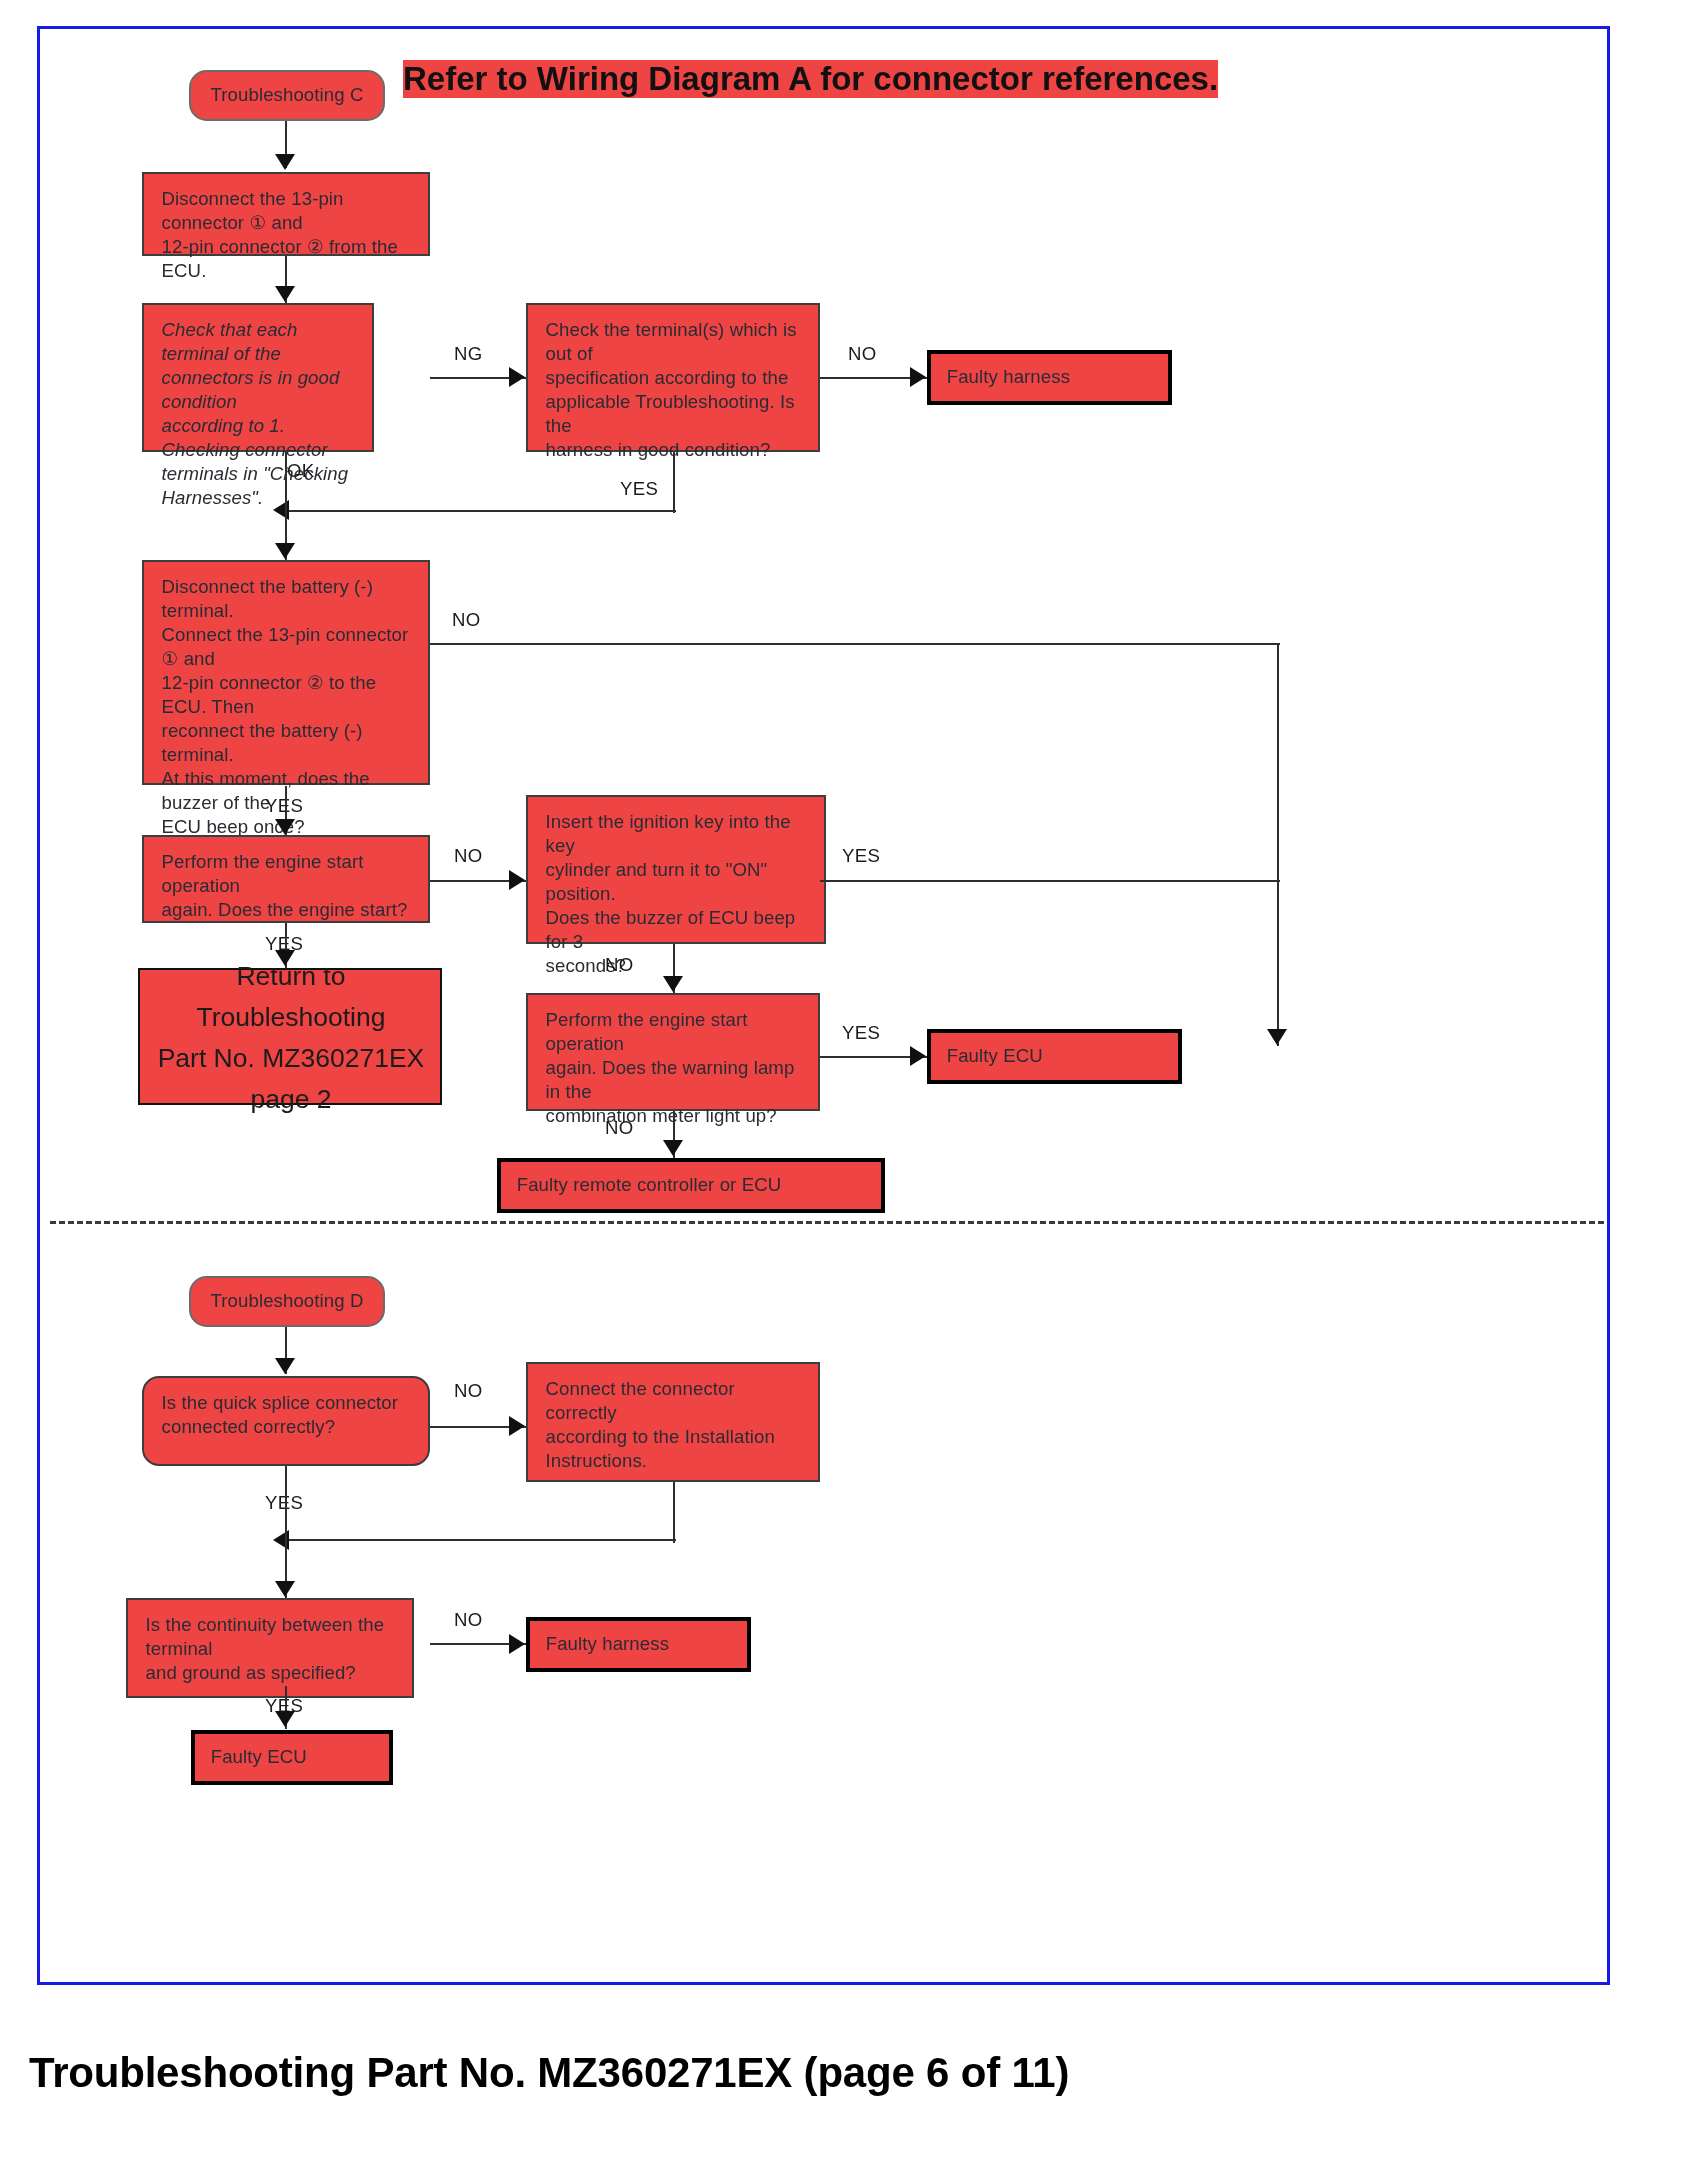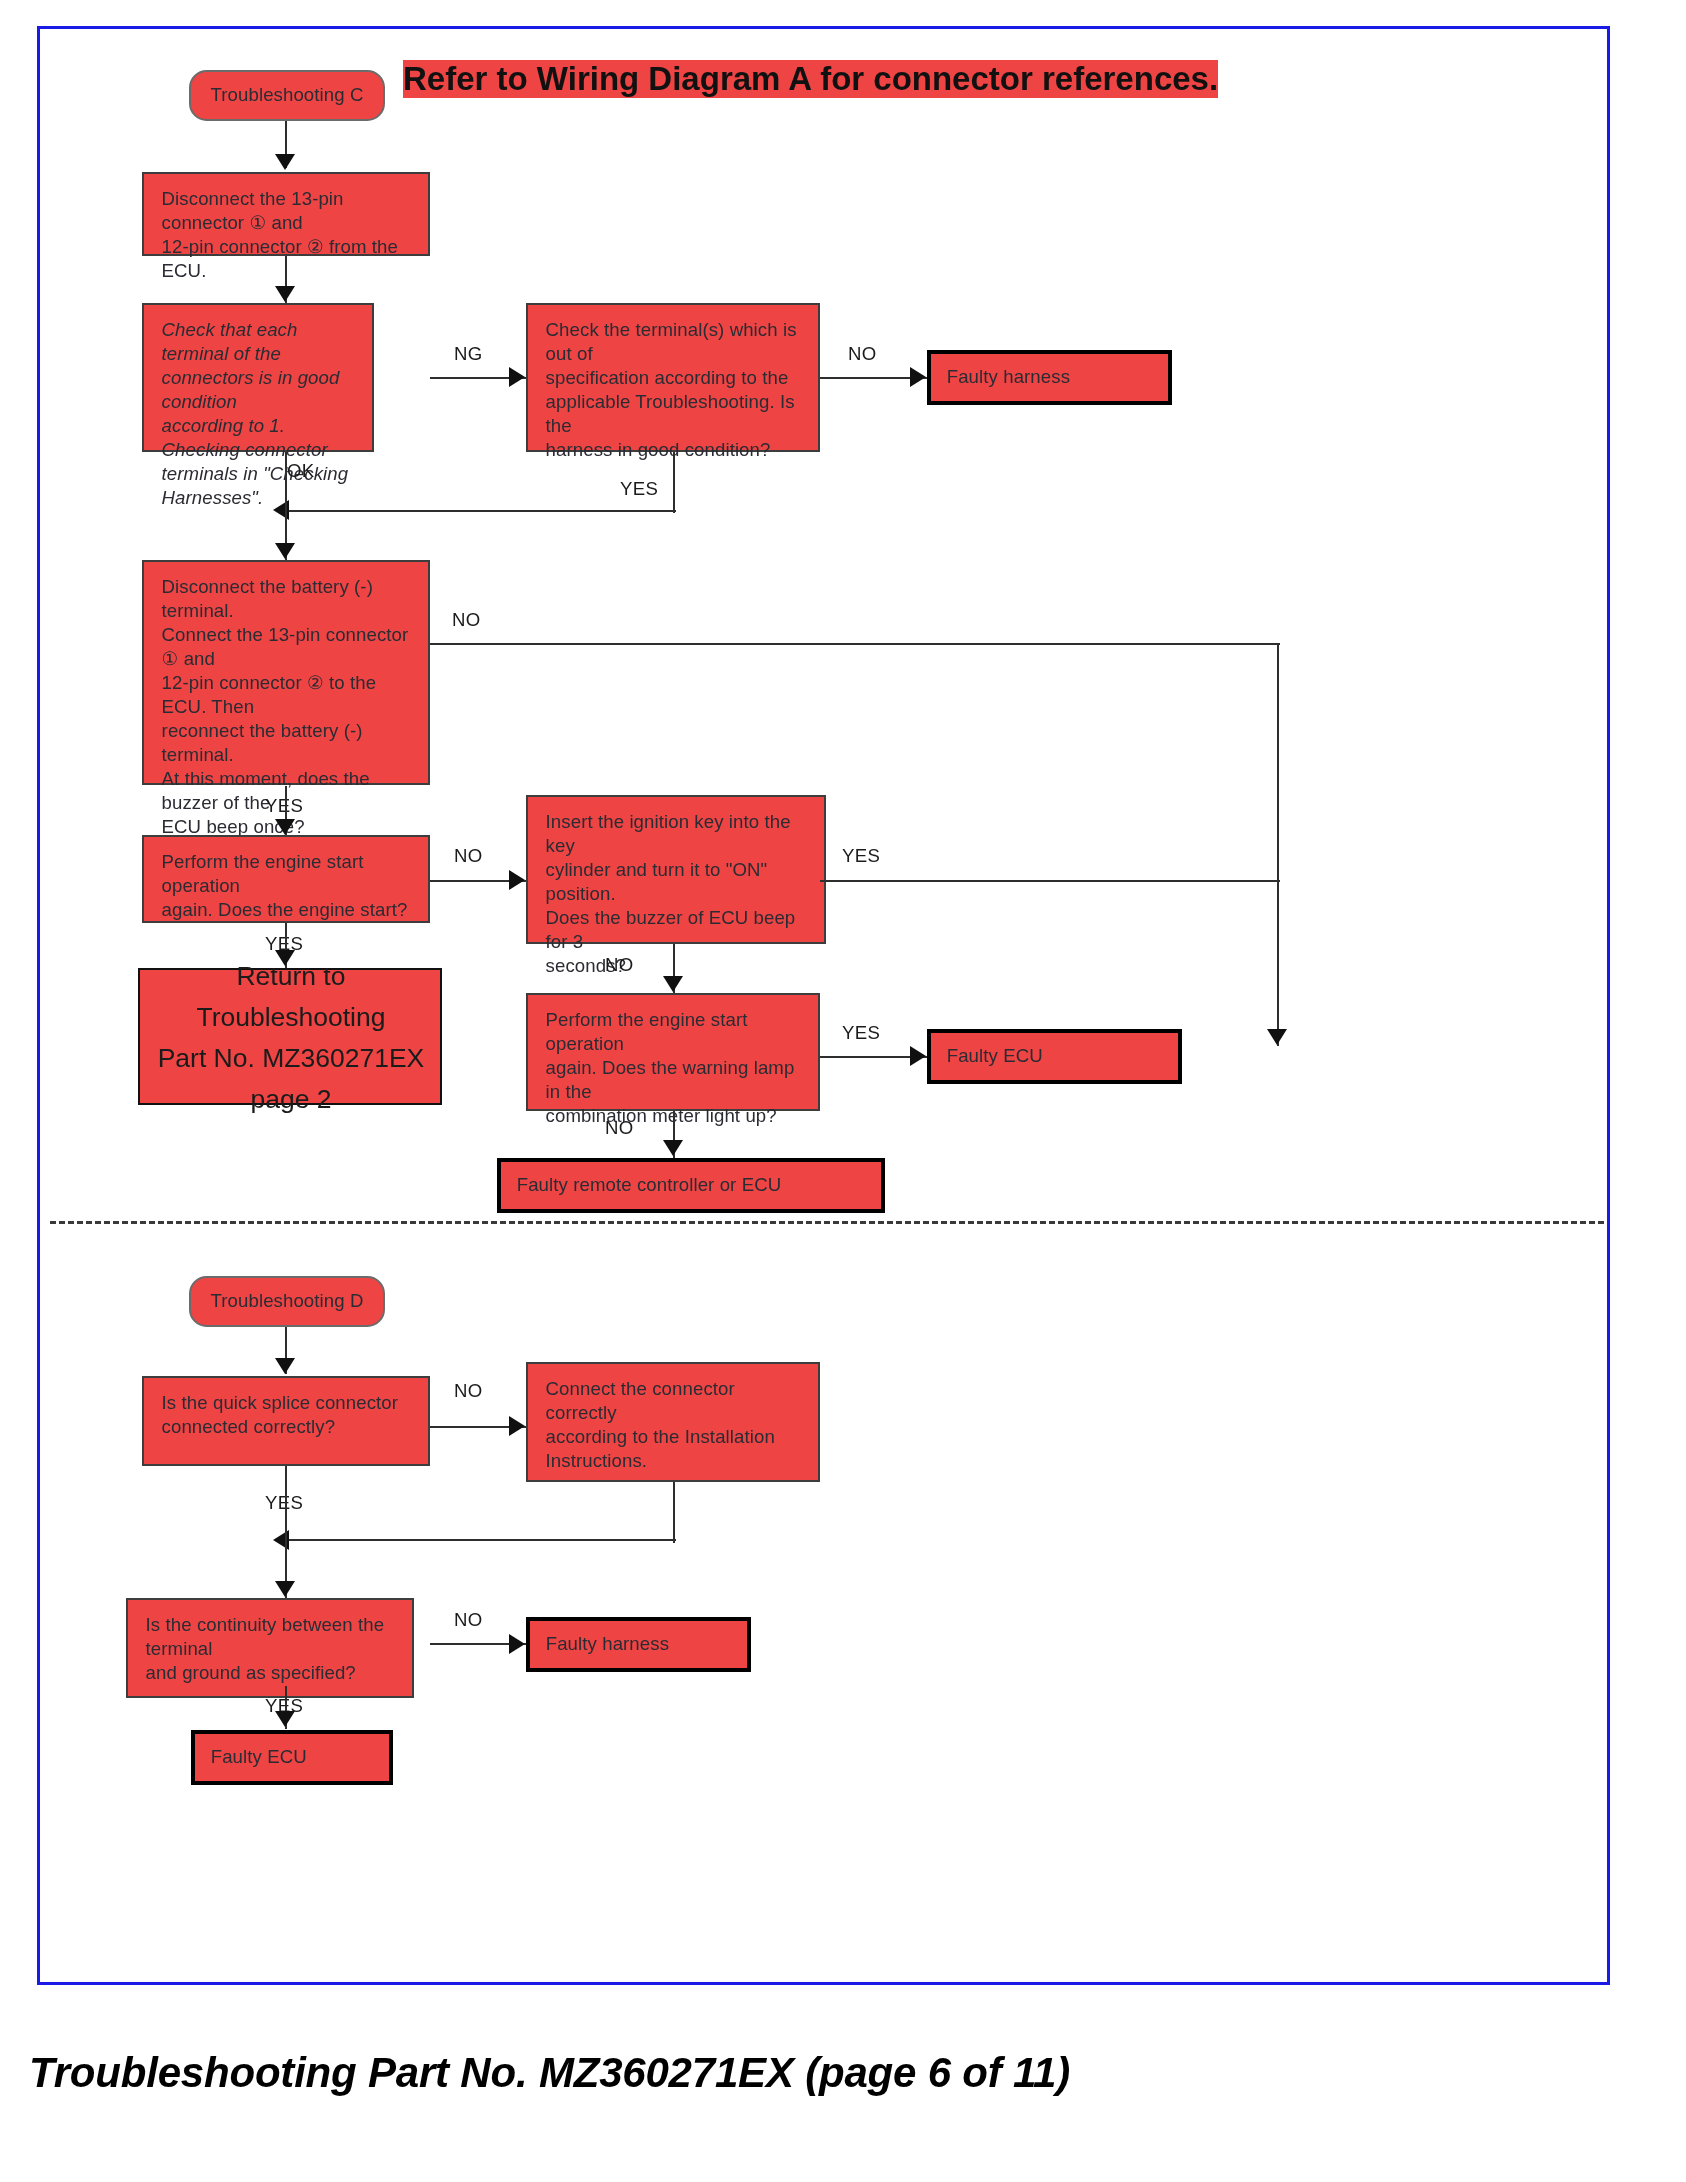--- a/index.html
+++ b/index.html
@@ -126,21 +126,20 @@
   
   #caption {
     position: absolute;
     left: 29px;
     top: 2049px;
     font-size: 42px;
     font-weight: bold;
     color: #000000;
     letter-spacing: -0.2px;
     white-space: nowrap;
-    font-style: italic;
   }
 </style>
 </head>
 <body>
 
 <div id="frame">
 
   <div class="node" style="left:363px; top:31px; font-size:33px; color:#111; white-space:nowrap;font-weight:bold;">Refer to Wiring Diagram A for connector references.</div>
 
   <div class="node capsule" style="left:149px; top:41px; width:196px; height:51px;">
@@ -266,21 +265,21 @@
     <span class="txt">Faulty remote controller or ECU</span>
   </div>
 
   <div class="node capsule" style="left:149px; top:1247px; width:196px; height:51px;">
     <span class="txt">Troubleshooting D</span>
   </div>
 
   <div class="line-v" style="left:245px; top:1298px; height:47px;"></div>
   <div class="arrow-down" style="left:235px; top:1329px;"></div>
 
-  <div class="node box" style="left:102px; top:1347px; width:288px; height:90px;">
+  <div class="node box" style="left:102px; top:1347px; width:288px; height:90px;border-radius:17px;">
     <div class="txt">Is the quick splice connector
 connected correctly?</div>
   </div>
 
   <div class="line-h" style="left:390px; top:1397px; width:96px;"></div>
   <div class="arrow-right" style="left:469px; top:1387px;"></div>
   <div class="label" style="left:414px; top:1351px;">NO</div>
 
   <div class="node box" style="left:486px; top:1333px; width:294px; height:120px;">
     <div class="txt">Connect the connector correctly

